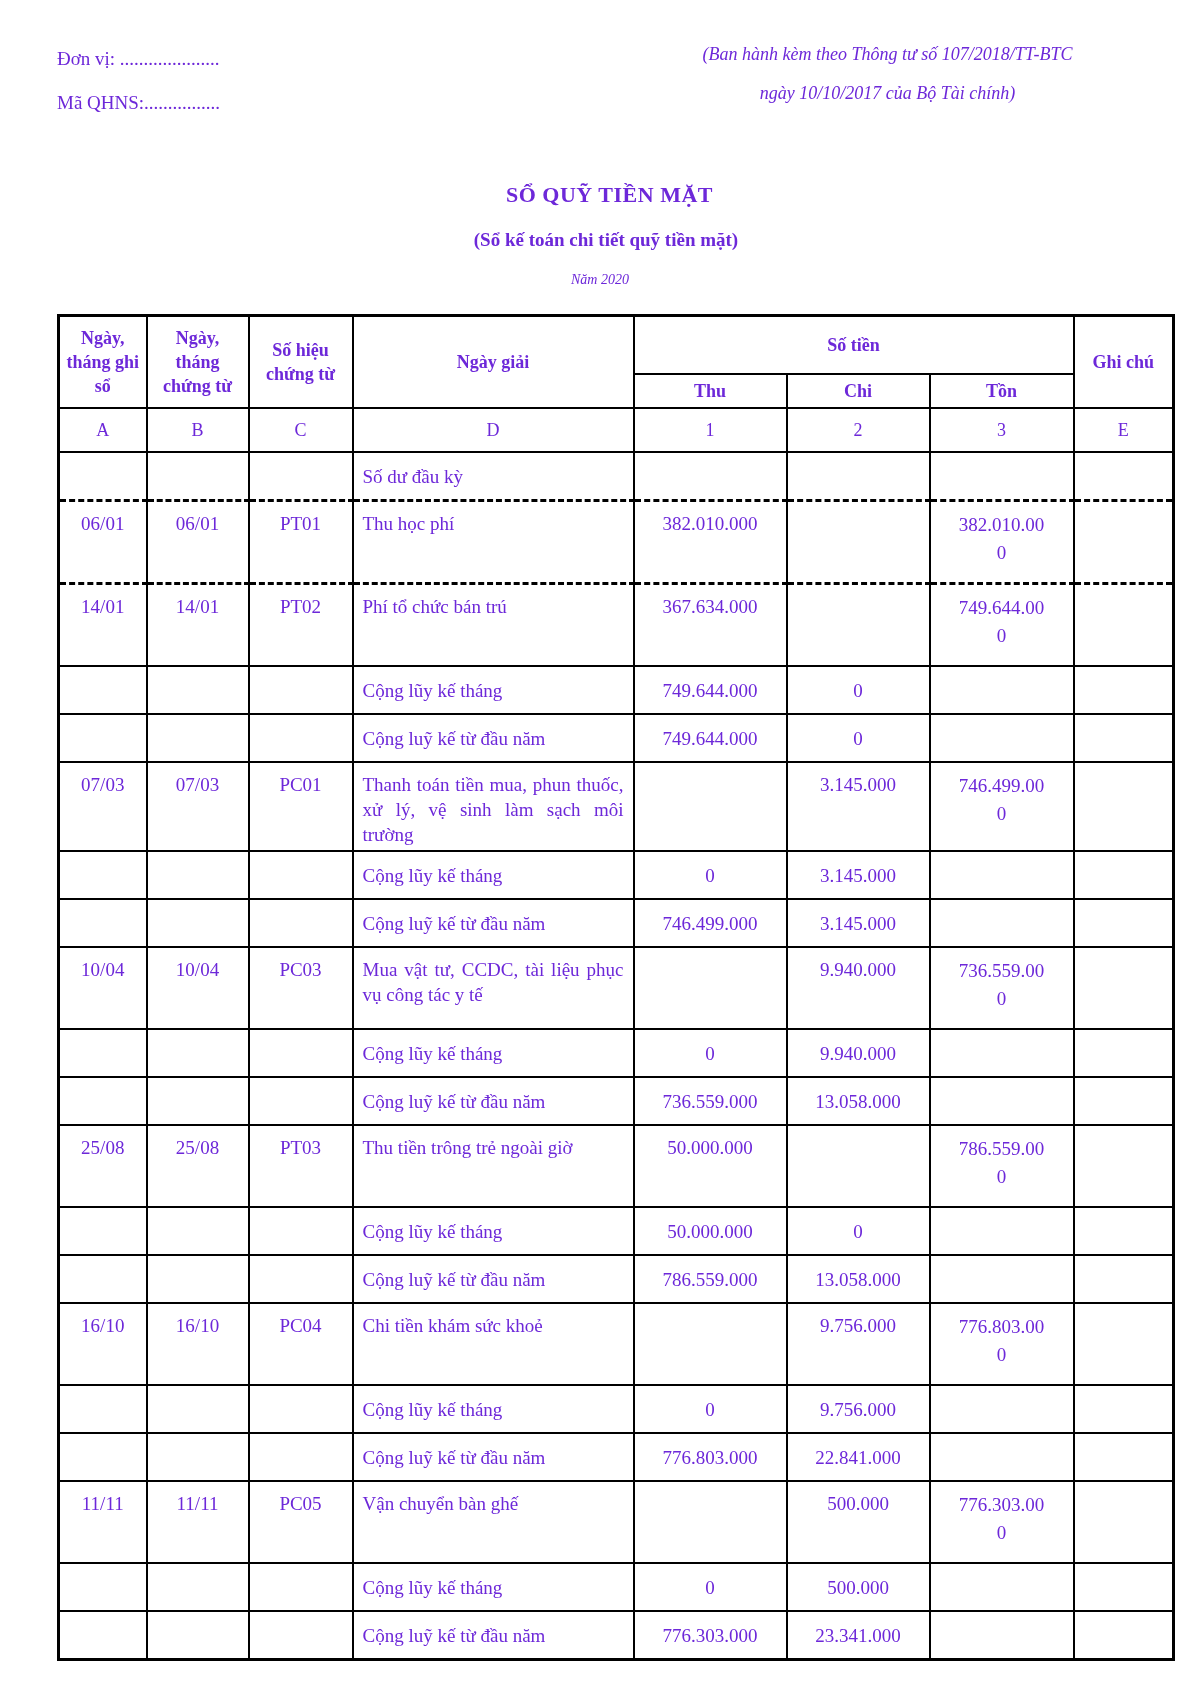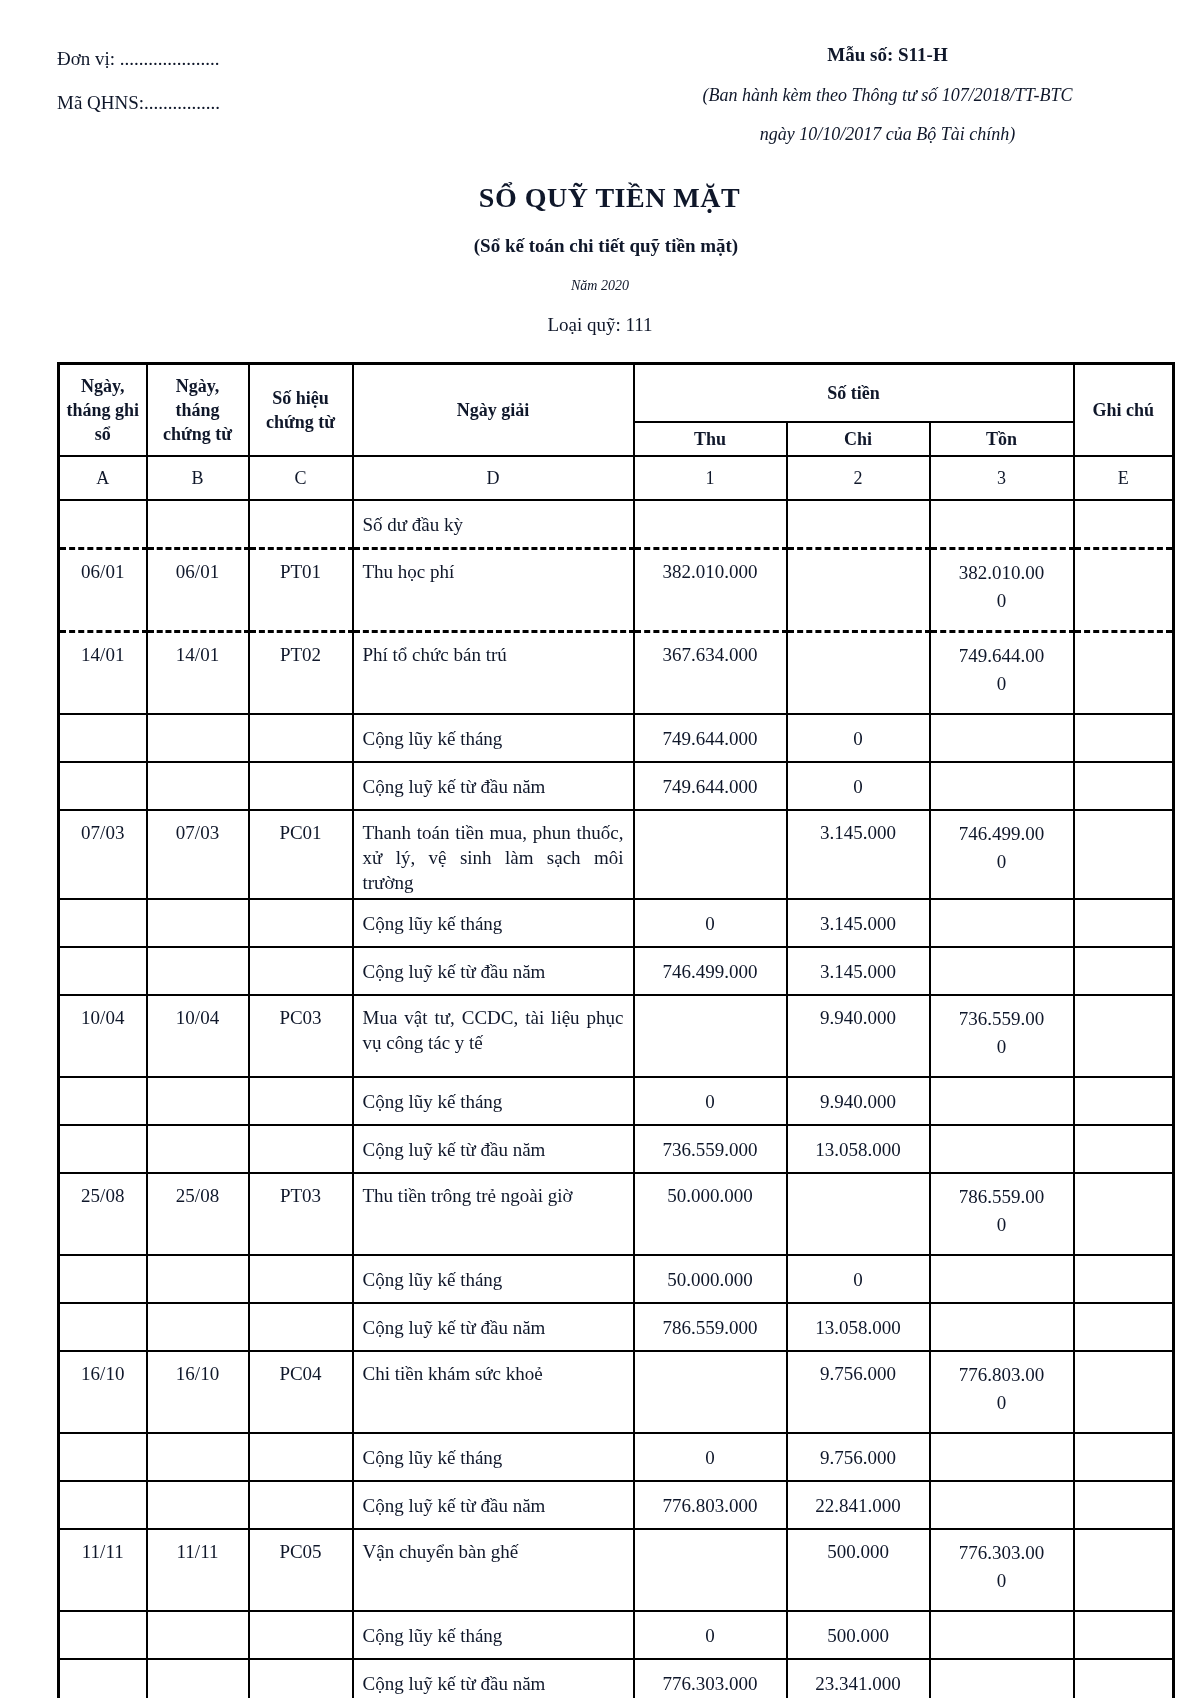--- a/index.html
+++ b/index.html
@@ -1,34 +1,34 @@
 <!DOCTYPE html>
 <html><head>
 <meta charset="utf-8">
 <style>
   html, body { margin: 0; padding: 0; background: #ffffff; }
   .page {
     position: relative;
     width: 1200px;
     height: 1698px;
     background: #ffffff;
-    color: #0f172a;
+    color: #6d28d9;
     font-family: "Liberation Serif", "DejaVu Serif", serif;
     overflow: hidden;
   }
   
   .top-header { position: relative; padding-top: 48px; height: 120px; }
   .org-block { position: absolute; left: 57px; top: 48px; font-size: 19px; }
   .org-block .line { margin-bottom: 22px; }
   .form-block { position: absolute; left: 640px; top: 44px; width: 495px; text-align: center; }
   .form-no { font-weight: bold; font-size: 19px; margin-bottom: 19px; }
   .issued { font-style: italic; font-size: 18px; margin-bottom: 18px; }
   
   .title-block { text-align: center; margin-top: 14px; }
-  .title-main { font-size: 28px; font-weight: bold; margin: 0 0 21px 0; letter-spacing: 0.5px; padding-left: 19px; }
+  .title-main { font-size: 22px; font-weight: bold; margin: 0 0 21px 0; letter-spacing: 0.5px; padding-left: 19px; }
   .title-sub { font-size: 19px; font-weight: bold; margin: 0 0 21px 12px; }
   .title-year { font-size: 14px; font-style: italic; margin-bottom: 20px; }
   .title-fund { font-size: 19px; }
   
   table.ledger {
     border-collapse: collapse;
     table-layout: fixed;
     width: 1115px;
     margin: 26px 0 0 57px;
     border: 3px solid #000;
@@ -68,31 +68,29 @@
 <body>
 
 <div class="page">
 
   <div class="top-header">
     <div class="org-block">
       <div class="line">Đơn vị: .....................</div>
       <div class="line">Mã QHNS:................</div>
     </div>
     <div class="form-block">
-      <div class="form-no">Mẫu số: S11-H</div>
       <div class="issued">(Ban hành kèm theo Thông tư số 107/2018/TT-BTC</div>
       <div class="issued">ngày 10/10/2017 của Bộ Tài chính)</div>
     </div>
   </div>
 
   <div class="title-block">
     <div class="title-main">SỔ QUỸ TIỀN MẶT</div>
     <div class="title-sub">(Sổ kế toán chi tiết quỹ tiền mặt)</div>
     <div class="title-year">Năm 2020</div>
-    <div class="title-fund">Loại quỹ: 111</div>
   </div>
 
   <table class="ledger">
     <colgroup>
       <col style="width:88px">
         <col style="width:102px">
         <col style="width:104px">
         <col style="width:281px">
       <col style="width:153px">
         <col style="width:143px">

